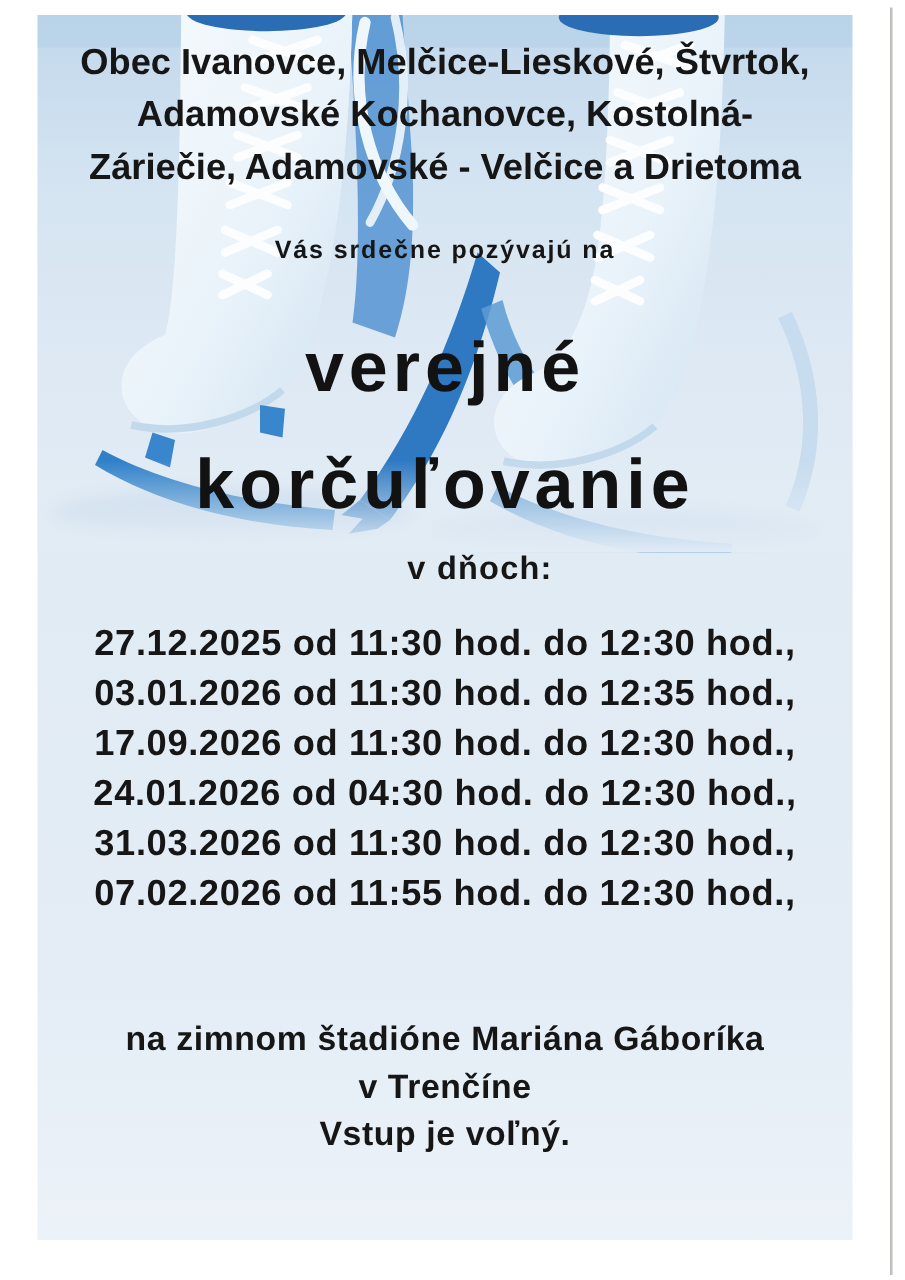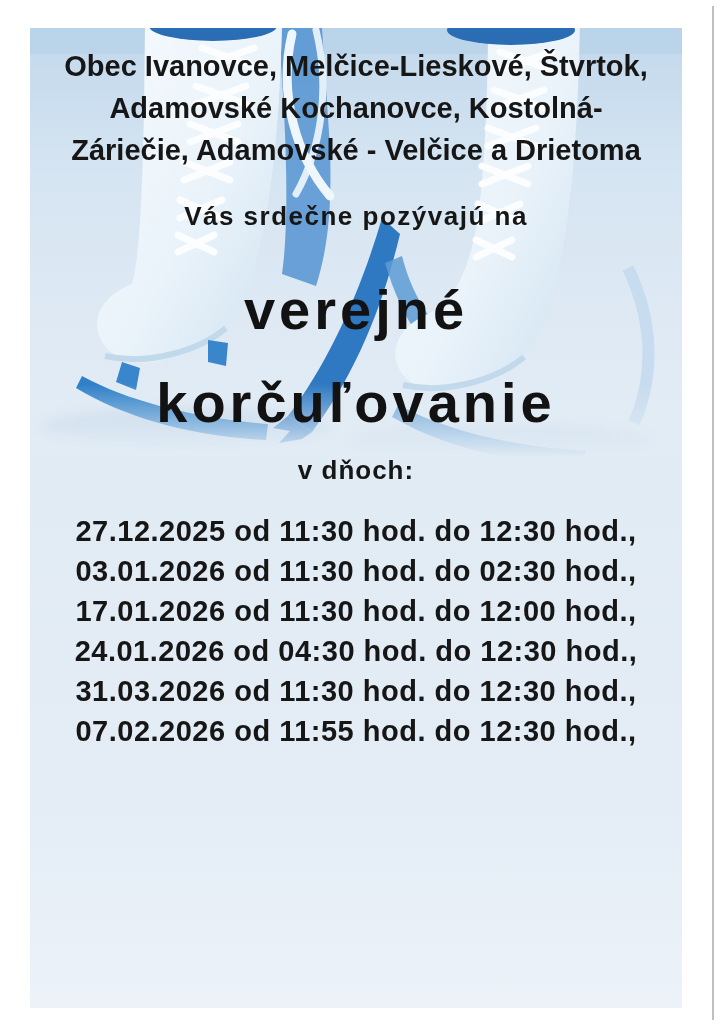--- a/index.html
+++ b/index.html
@@ -5,43 +5,43 @@
   html, body { margin: 0; padding: 0; }
   body {
     width: 724px; height: 1024px;
     background: #ffffff;
     position: relative;
     overflow: hidden;
     font-family: "Liberation Sans", sans-serif;
   }
   .poster {
     position: absolute;
-    left: 30px; top: 28px;
+    left: 30px; top: 12px;
     width: 652px; height: 980px;
     background: linear-gradient(180deg, #dbe7f2 0%, #e1ebf4 45%, #e4edf6 80%, #ecf2f8 100%);
   }
   .photo {
     position: absolute;
     left: 0; top: 0;
     width: 652px; height: 430px;
   }
   .txt {
     position: absolute;
     left: 0; width: 100%;
     text-align: center;
     font-weight: bold;
     color: #161616;
     white-space: nowrap;
   }
   .header { top: 17px; font-size: 29px; line-height: 42px; }
-  .invite { top: 172px; font-size: 26px; line-height: 32px; letter-spacing: 1.5px; }
+  .invite { top: 172px; font-size: 20px; line-height: 32px; letter-spacing: 1.5px; }
   .title-line { font-size: 56px; line-height: 64px; letter-spacing: 4px; color: #121212; }
   .title-1 { top: 250px; }
   .title-2 { top: 343px; }
-  .dates-label { top: 426px; font-size: 26px; line-height: 32px; letter-spacing: 1px; }
+  .dates-label { top: 426px; font-size: 26px; line-height: 32px; letter-spacing: 1px; padding-left: 28px; }
   .dates { top: 483px; font-size: 29px; line-height: 40px; letter-spacing: 0.5px; }
   .venue { top: 800px; font-size: 27px; line-height: 38px; letter-spacing: 0.5px; }
   .scan-line {
     position: absolute;
     left: 712px; top: 6px;
     width: 2px; height: 1014px;
     background: #aaaaa6;
     opacity: 0.75;
   }
 </style>
@@ -145,23 +145,28 @@
 
   <div class="txt invite">Vás srdečne pozývajú na</div>
 
   <div class="txt title-line title-2">korčuľovanie</div>
   <div class="txt title-line title-1">verejné</div>
 
   <div class="txt dates-label">v dňoch:</div>
 
   <div class="txt dates">
     <div>27.12.2025 od 11:30 hod. do 12:30 hod.,</div>
-    <div>03.01.2026 od 11:30 hod. do 02:30 hod.,</div>
-    <div>17.01.2026 od 11:30 hod. do 12:00 hod.,</div>
+    <div>03.01.2026 od 11:30 hod. do 12:35 hod.,</div>
+    <div>17.09.2026 od 11:30 hod. do 12:30 hod.,</div>
     <div>24.01.2026 od 04:30 hod. do 12:30 hod.,</div>
     <div>31.03.2026 od 11:30 hod. do 12:30 hod.,</div>
     <div>07.02.2026 od 11:55 hod. do 12:30 hod.,</div>
   </div>
 
+  <div class="txt venue">
+    <div>na zimnom štadióne Mariána Gáboríka</div>
+    <div>v Trenčíne</div>
+    <div>Vstup je voľný.</div>
+  </div>
 
 </div>
 
 <div class="scan-line"></div>
 
 </body></html>

